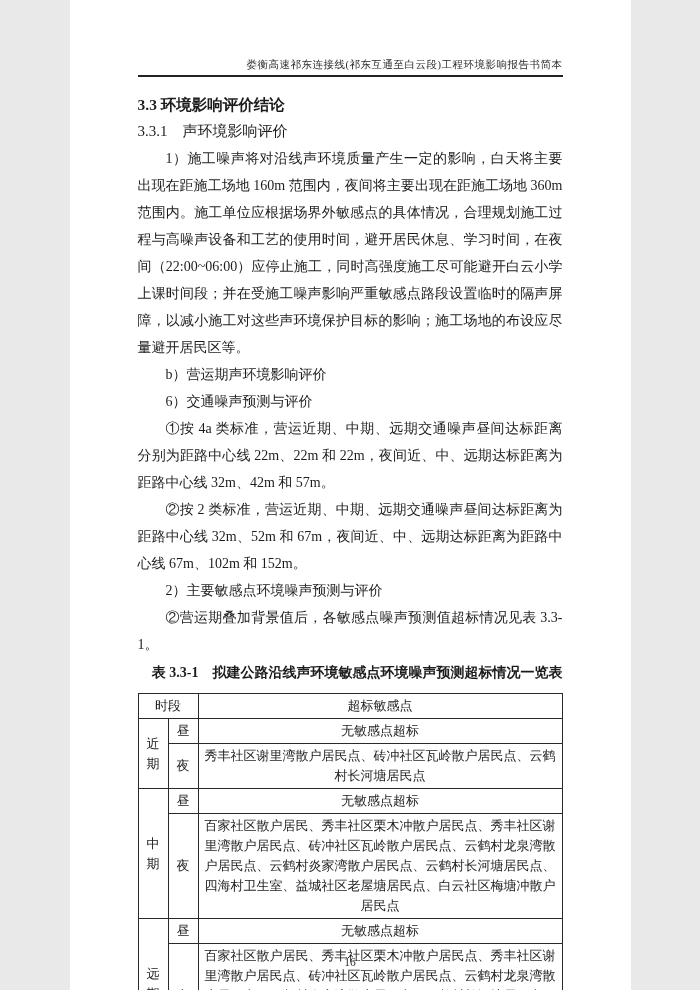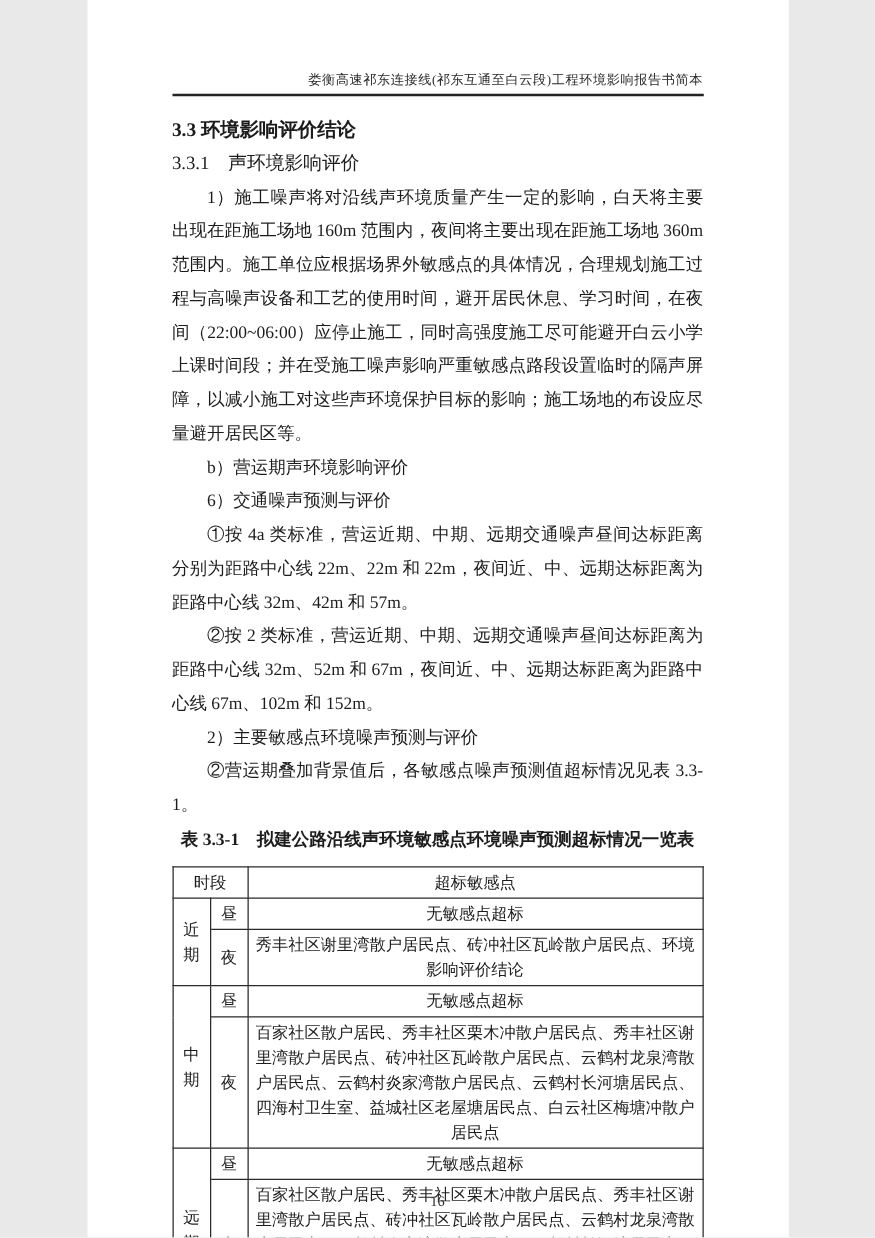--- a/index.html
+++ b/index.html
@@ -45,21 +45,21 @@
     font-size:14px;
     line-height:27px;
     text-align:justify;
     text-indent:2em;
   }
   .table-title{
     margin:2px 0 0 0;
     font-size:14px;
     font-weight:bold;
     line-height:26px;
-    text-align:center;
+    text-align:right;
   }
   table.noise{
     width:100%;
     border-collapse:collapse;
     table-layout:fixed;
     margin-top:7px;
     font-size:13px;
   }
   table.noise td{
     border:1px solid #2a2a2a;
@@ -123,21 +123,21 @@
         <td class="hdr">超标敏感点</td>
       </tr>
 
       <tr>
         <td rowspan="2" class="period">近期</td>
         <td class="tlabel">昼</td>
         <td class="content">无敏感点超标</td>
       </tr>
       <tr>
         <td class="tlabel">夜</td>
-        <td class="content">秀丰社区谢里湾散户居民点、砖冲社区瓦岭散户居民点、环境影响评价结论</td>
+        <td class="content">秀丰社区谢里湾散户居民点、砖冲社区瓦岭散户居民点、云鹤村长河塘居民点</td>
       </tr>
 
       <tr>
         <td rowspan="2" class="period">中期</td>
         <td class="tlabel">昼</td>
         <td class="content">无敏感点超标</td>
       </tr>
       <tr>
         <td class="tlabel">夜</td>
         <td class="content">百家社区散户居民、秀丰社区栗木冲散户居民点、秀丰社区谢里湾散户居民点、砖冲社区瓦岭散户居民点、云鹤村龙泉湾散户居民点、云鹤村炎家湾散户居民点、云鹤村长河塘居民点、四海村卫生室、益城社区老屋塘居民点、白云社区梅塘冲散户居民点</td>

